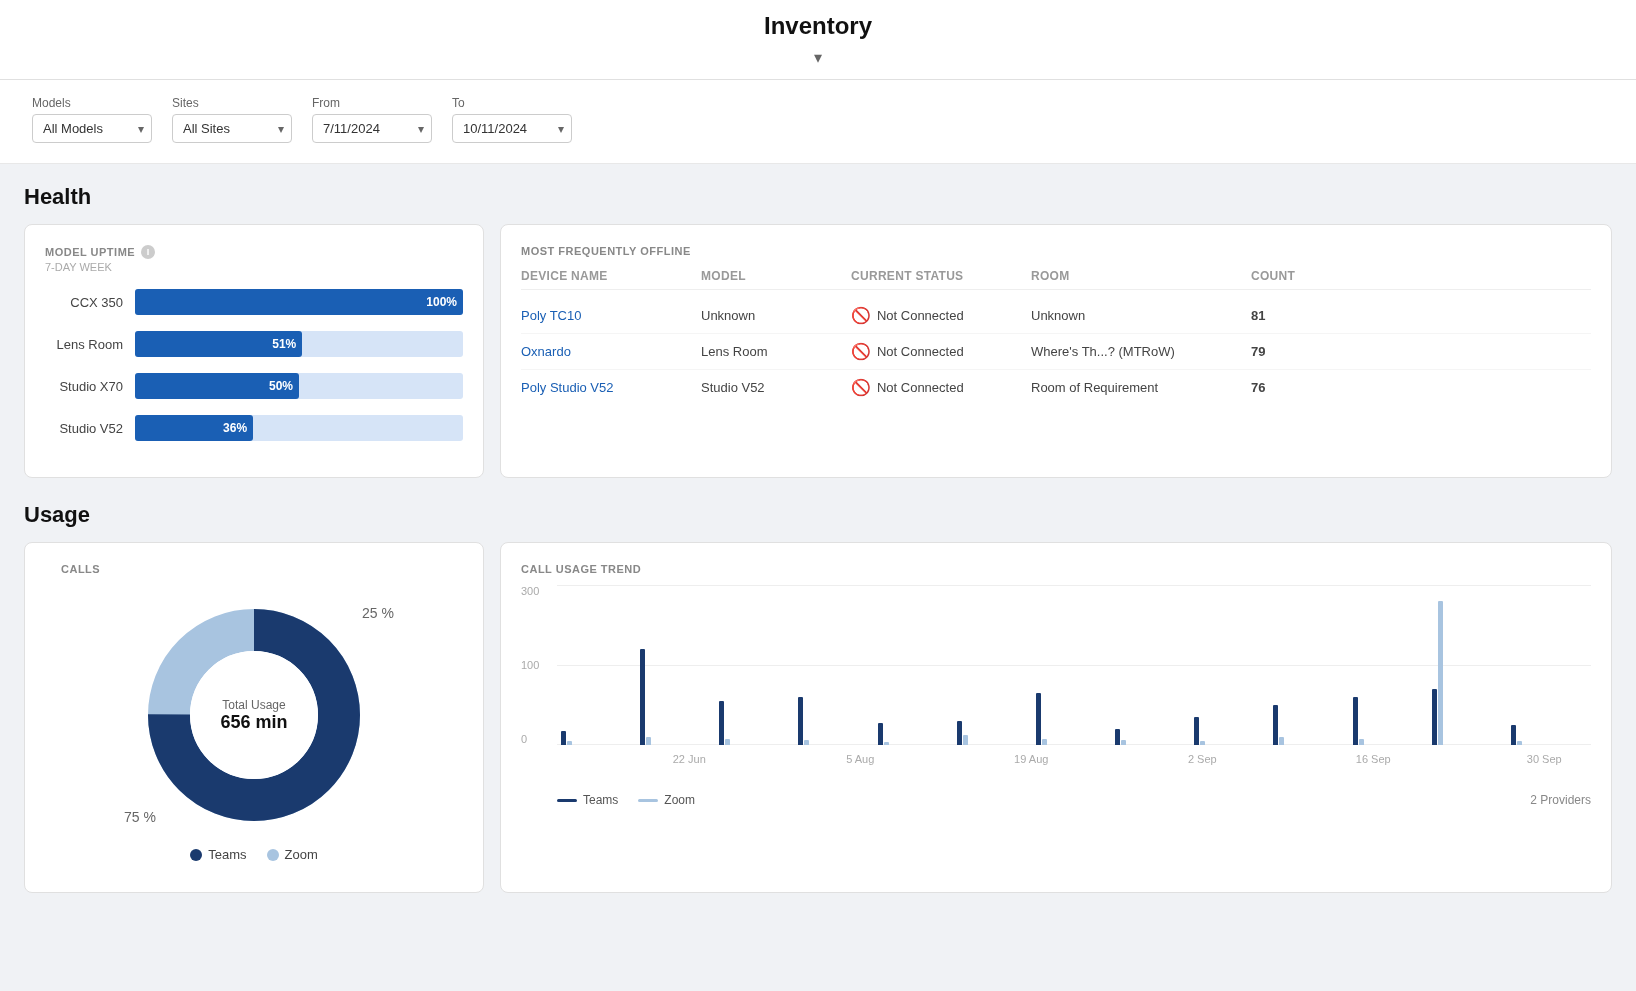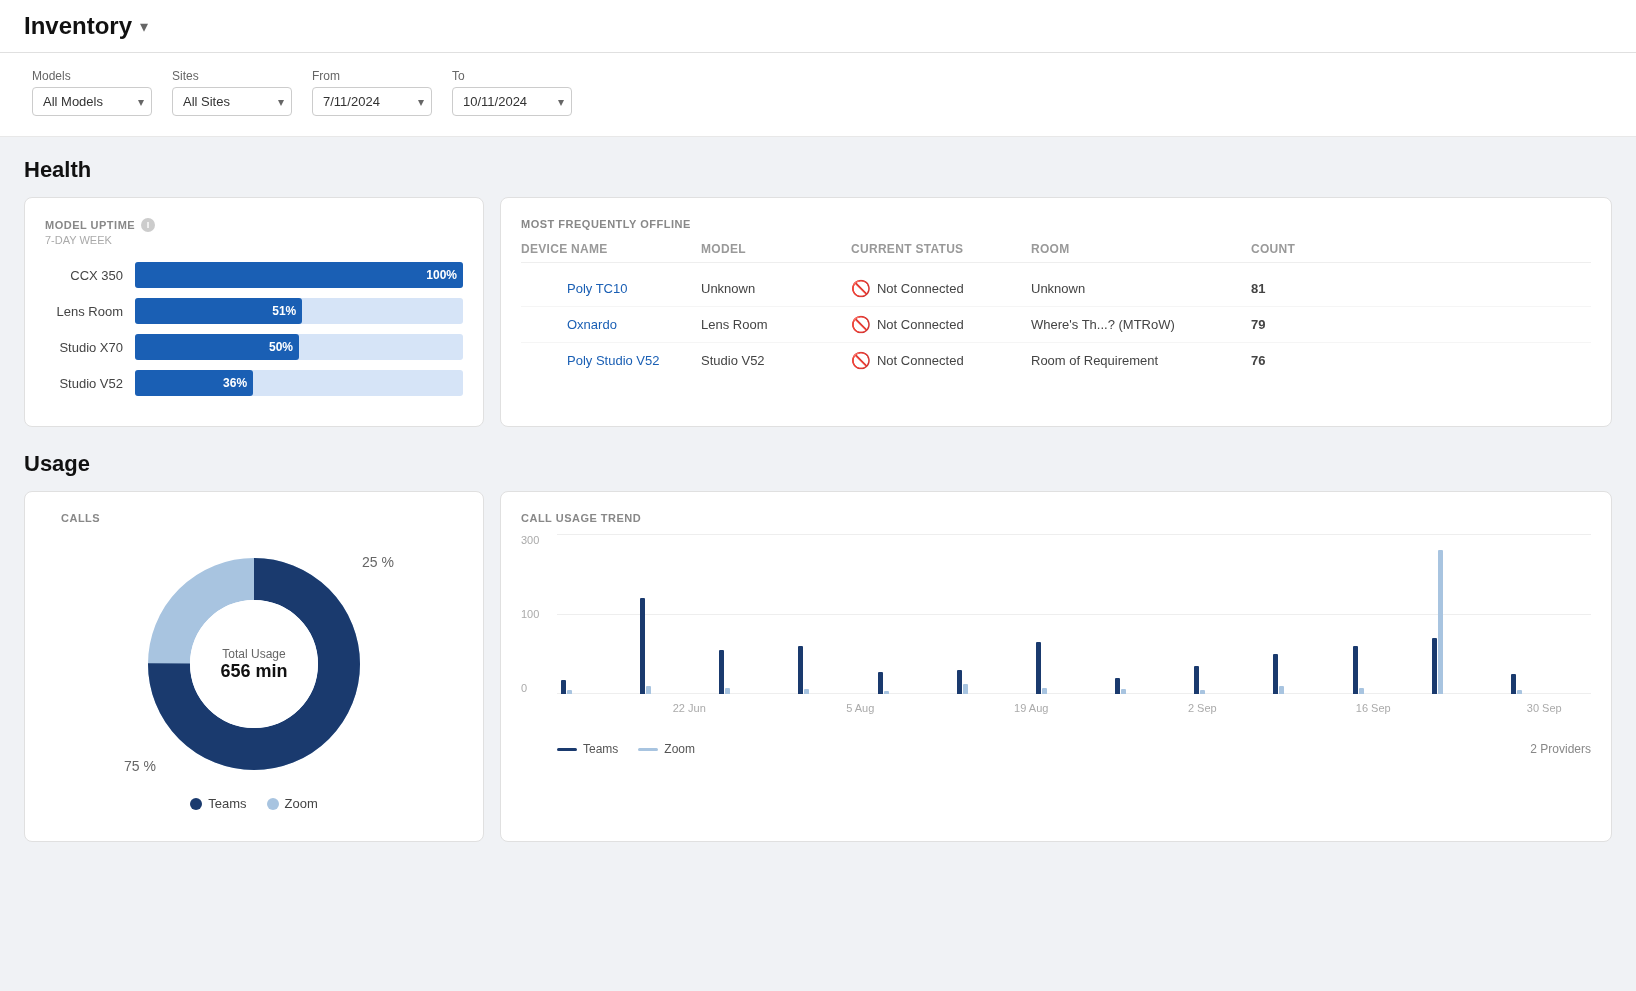--- a/index.html
+++ b/index.html
@@ -1,21 +1,21 @@
 <!DOCTYPE html>
 <html><head>
   <meta charset="utf-8">
   <style>
     * { box-sizing: border-box; margin: 0; padding: 0; }
     body { font-family: -apple-system, BlinkMacSystemFont, 'Segoe UI', sans-serif; background: #f0f2f5; color: #333; font-size: 14px; }
     
     .page-wrapper { background: #f0f2f5; min-height: 991px; padding: 0; }
     
     
-    .header { background: #fff; padding: 12px 24px; border-bottom: 1px solid #e0e0e0; display: flex; align-items: center; gap: 8px; }
+    .header { background: #fff; padding: 12px 24px; border-bottom: 1px solid #e0e0e0; display: flex; align-items: center; gap: 8px; flex-direction: column; }
     .header-title { font-size: 24px; font-weight: 700; color: #111; }
     .chevron-down { font-size: 16px; color: #666; cursor: pointer; }
     
     
     .filters-bar { background: #fff; padding: 16px 32px 20px; display: flex; gap: 20px; align-items: flex-end; border-bottom: 1px solid #e8e8e8; }
     .filter-group { display: flex; flex-direction: column; gap: 4px; }
     .filter-label { font-size: 12px; color: #666; font-weight: 500; }
     .filter-select { border: 1px solid #ccc; border-radius: 4px; padding: 6px 28px 6px 10px; font-size: 13px; background: #fff; cursor: pointer; appearance: none; min-width: 120px; color: #333; position: relative; }
     .filter-select-wrapper { position: relative; display: inline-block; }
     .filter-select-wrapper::after { content: '▾'; position: absolute; right: 8px; top: 50%; transform: translateY(-50%); font-size: 12px; color: #666; pointer-events: none; }
@@ -33,33 +33,33 @@
     
     .card { background: #fff; border-radius: 8px; border: 1px solid #e0e0e0; padding: 20px; }
     .model-uptime-card { flex: 0 0 460px; }
     .offline-card { flex: 1; }
     
     .card-subtitle { font-size: 11px; font-weight: 700; color: #888; letter-spacing: 0.5px; text-transform: uppercase; display: flex; align-items: center; gap: 6px; }
     .info-icon { width: 14px; height: 14px; border-radius: 50%; background: #ccc; color: #fff; font-size: 9px; display: inline-flex; align-items: center; justify-content: center; cursor: pointer; }
     .card-period { font-size: 11px; color: #aaa; margin-top: 2px; margin-bottom: 16px; }
     
     
-    .bar-row { display: flex; align-items: center; margin-bottom: 10px; }
+    .bar-row { display: flex; align-items: center; margin-bottom: 16px; }
     .bar-label { width: 90px; text-align: right; font-size: 13px; color: #444; padding-right: 12px; white-space: nowrap; }
     .bar-track { flex: 1; background: #d6e4f7; border-radius: 3px; height: 26px; position: relative; }
     .bar-fill { height: 100%; border-radius: 3px; background: #1a5fb4; display: flex; align-items: center; justify-content: flex-end; padding-right: 6px; }
     .bar-pct { font-size: 12px; color: #fff; font-weight: 600; }
     
     
     .offline-table-header { display: grid; grid-template-columns: 180px 150px 180px 220px 80px; gap: 0; margin-bottom: 8px; padding-bottom: 6px; border-bottom: 1px solid #eee; }
     .th { font-size: 12px; color: #999; font-weight: 600; text-transform: uppercase; letter-spacing: 0.3px; }
     .offline-row { display: grid; grid-template-columns: 180px 150px 180px 220px 80px; gap: 0; padding: 8px 0; border-bottom: 1px solid #f5f5f5; align-items: center; }
     .offline-row:last-child { border-bottom: none; }
     .td { font-size: 13px; color: #444; }
-    .td-link { color: #1a5fb4; cursor: pointer; text-decoration: none; margin-left: 46px; }
+    .td-link { color: #1a5fb4; cursor: pointer; text-decoration: none; }
     .status-cell { display: flex; align-items: center; gap: 6px; }
     .status-icon { color: #e74c3c; font-size: 16px; }
     .status-text { color: #444; }
     .td-count { font-weight: 600; }
     
     
     .usage-section { }
     .usage-cards { display: flex; gap: 16px; }
     .calls-card { flex: 0 0 460px; }
     .trend-card { flex: 1; }

